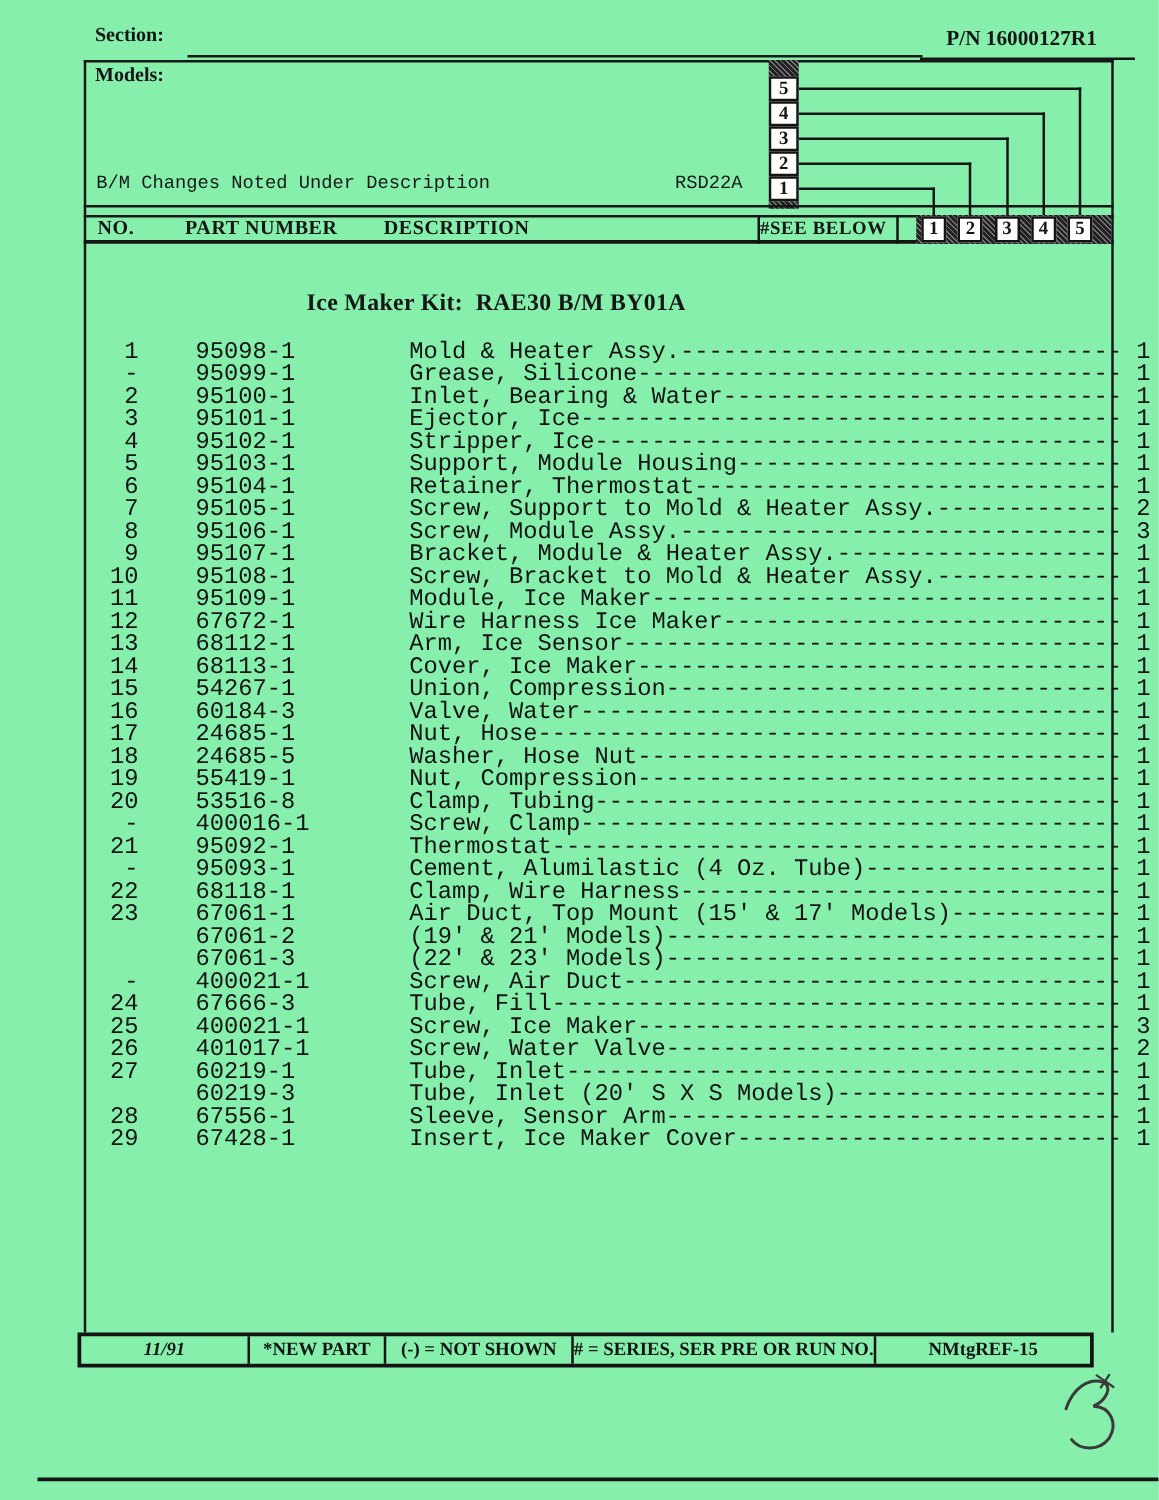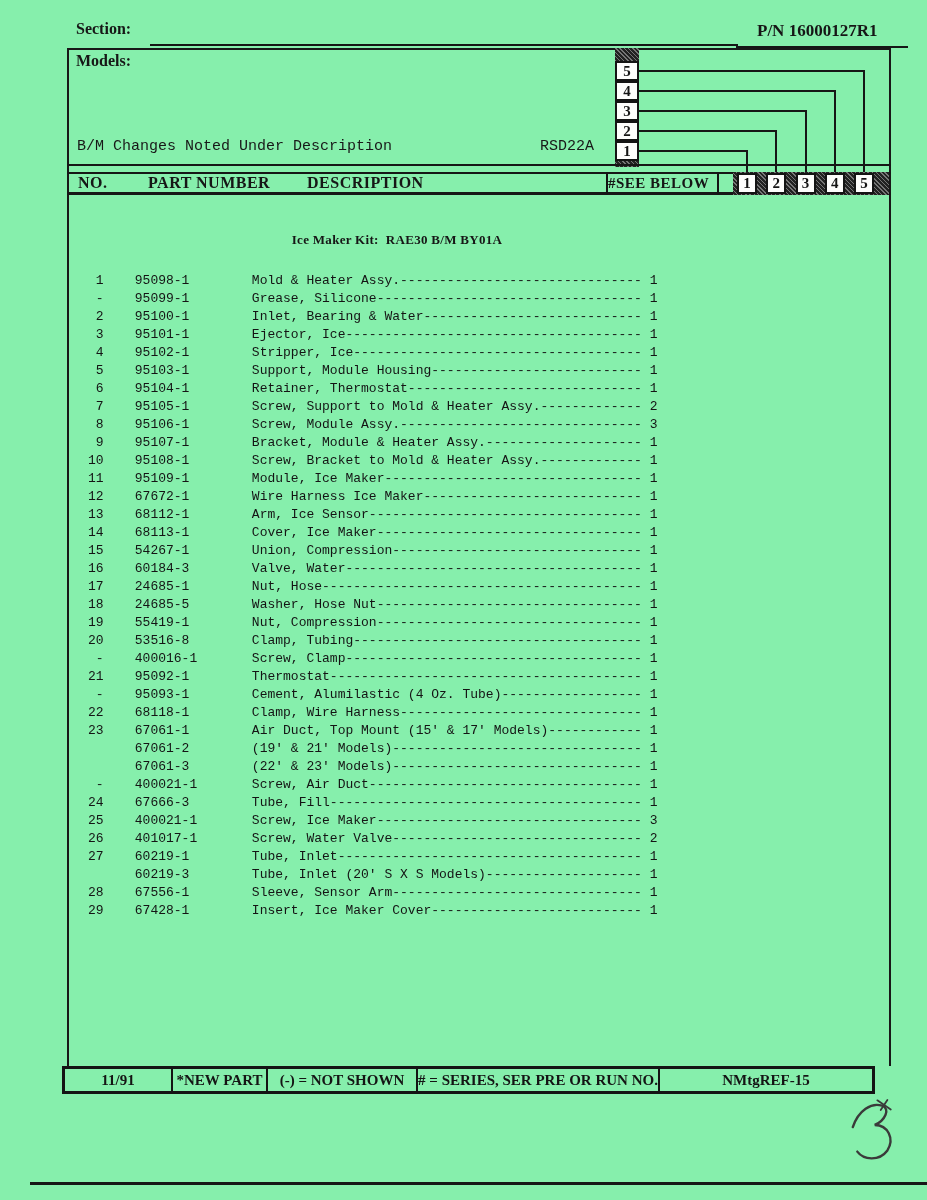--- a/index.html
+++ b/index.html
@@ -29,25 +29,25 @@
     border-left:2px solid #181818; border-right:2px solid #181818; border-top:2px solid #181818;
   }
   #see-below-box{
     position:absolute; left:606px; top:172px; width:113px; height:23px;
     box-sizing:border-box; border-left:2px solid #141414; border-right:2px solid #141414;
     font-size:15px; letter-spacing:.5px; text-align:left; line-height:22px;
   }
   #col-hatch{position:absolute; left:733px; top:172px; width:156px; height:23px;}
   #kit-title{
     position:absolute; left:67px; top:232px; width:660px; text-align:center;
-    font-size:13px; letter-spacing:.3px; white-space:pre;
+    font-size:19px; letter-spacing:.3px; white-space:pre;
   }
   #parts-rows{
     position:absolute; left:88px; top:272px;
-    font-family:"Liberation Mono", monospace; font-size:13px; line-height:18px;
+    font-family:"Liberation Mono", monospace; font-size:19px; line-height:18px;
     color:#141414; white-space:pre;
   }
   #footer-bar{
     position:absolute; left:62px; top:1066px; width:813px; height:28px;
     box-sizing:border-box; border:3px solid #141414; display:flex;
   }
   #footer-bar .cell{
     box-sizing:border-box; border-right:2px solid #141414;
     display:flex; align-items:center; justify-content:center;
     font-family:"Liberation Serif", serif; font-weight:bold; font-size:15px; color:#141414;
@@ -105,22 +105,22 @@
       <div class="numbox" style="left: 766.25px; top: 173px; height: 21px; line-height: 17px;">2</div>
       <div class="numbox" style="left: 795.5px; top: 173px; height: 21px; line-height: 17px;">3</div>
       <div class="numbox" style="left: 824.75px; top: 173px; height: 21px; line-height: 17px;">4</div>
       <div class="numbox" style="left: 854px; top: 173px; height: 21px; line-height: 17px;">5</div>
     </div>
 
   <div id="kit-title" class="serifb">Ice Maker Kit:  RAE30 B/M BY01A</div>
   <div id="parts-rows"><div> 1    95098-1        Mold &amp; Heater Assy.------------------------------- 1</div><div> -    95099-1        Grease, Silicone---------------------------------- 1</div><div> 2    95100-1        Inlet, Bearing &amp; Water---------------------------- 1</div><div> 3    95101-1        Ejector, Ice-------------------------------------- 1</div><div> 4    95102-1        Stripper, Ice------------------------------------- 1</div><div> 5    95103-1        Support, Module Housing--------------------------- 1</div><div> 6    95104-1        Retainer, Thermostat------------------------------ 1</div><div> 7    95105-1        Screw, Support to Mold &amp; Heater Assy.------------- 2</div><div> 8    95106-1        Screw, Module Assy.------------------------------- 3</div><div> 9    95107-1        Bracket, Module &amp; Heater Assy.-------------------- 1</div><div>10    95108-1        Screw, Bracket to Mold &amp; Heater Assy.------------- 1</div><div>11    95109-1        Module, Ice Maker--------------------------------- 1</div><div>12    67672-1        Wire Harness Ice Maker---------------------------- 1</div><div>13    68112-1        Arm, Ice Sensor----------------------------------- 1</div><div>14    68113-1        Cover, Ice Maker---------------------------------- 1</div><div>15    54267-1        Union, Compression-------------------------------- 1</div><div>16    60184-3        Valve, Water-------------------------------------- 1</div><div>17    24685-1        Nut, Hose----------------------------------------- 1</div><div>18    24685-5        Washer, Hose Nut---------------------------------- 1</div><div>19    55419-1        Nut, Compression---------------------------------- 1</div><div>20    53516-8        Clamp, Tubing------------------------------------- 1</div><div> -    400016-1       Screw, Clamp-------------------------------------- 1</div><div>21    95092-1        Thermostat---------------------------------------- 1</div><div> -    95093-1        Cement, Alumilastic (4 Oz. Tube)------------------ 1</div><div>22    68118-1        Clamp, Wire Harness------------------------------- 1</div><div>23    67061-1        Air Duct, Top Mount (15' &amp; 17' Models)------------ 1</div><div>      67061-2        (19' &amp; 21' Models)-------------------------------- 1</div><div>      67061-3        (22' &amp; 23' Models)-------------------------------- 1</div><div> -    400021-1       Screw, Air Duct----------------------------------- 1</div><div>24    67666-3        Tube, Fill---------------------------------------- 1</div><div>25    400021-1       Screw, Ice Maker---------------------------------- 3</div><div>26    401017-1       Screw, Water Valve-------------------------------- 2</div><div>27    60219-1        Tube, Inlet--------------------------------------- 1</div><div>      60219-3        Tube, Inlet (20' S X S Models)-------------------- 1</div><div>28    67556-1        Sleeve, Sensor Arm-------------------------------- 1</div><div>29    67428-1        Insert, Ice Maker Cover--------------------------- 1</div></div>
 
   <div id="footer-bar">
-    <div class="cell" style="width:108px;">11/91</div>
-    <div class="cell" style="width:95px;">*NEW PART</div>
+    <div class="cell" style="width:135px;font-style:italic;">11/91</div>
+    <div class="cell" style="width:109px;">*NEW PART</div>
     <div class="cell" style="width:150px;">(-) = NOT SHOWN</div>
     <div class="cell" style="width:242px;"># = SERIES, SER PRE OR RUN NO.</div>
     <div class="cell" style="flex:1;">NMtgREF-15</div>
   </div>
 
   <svg class="abs" style="left:842px; top:1098px; transform:rotate(-8deg);" width="66" height="72" viewBox="0 0 66 72">
     <path d="M12,26 C20,10 34,4 44,9 C52,13 45,24 34,27 C47,29 52,43 43,54 C33,64 18,60 13,51" fill="none" stroke="#3a3a3a" stroke-width="2.4" stroke-linecap="round"></path>
     <path d="M40,3 L52,14 M50,4 L42,13" fill="none" stroke="#3a3a3a" stroke-width="1.8" stroke-linecap="round"></path>
   </svg>
 

